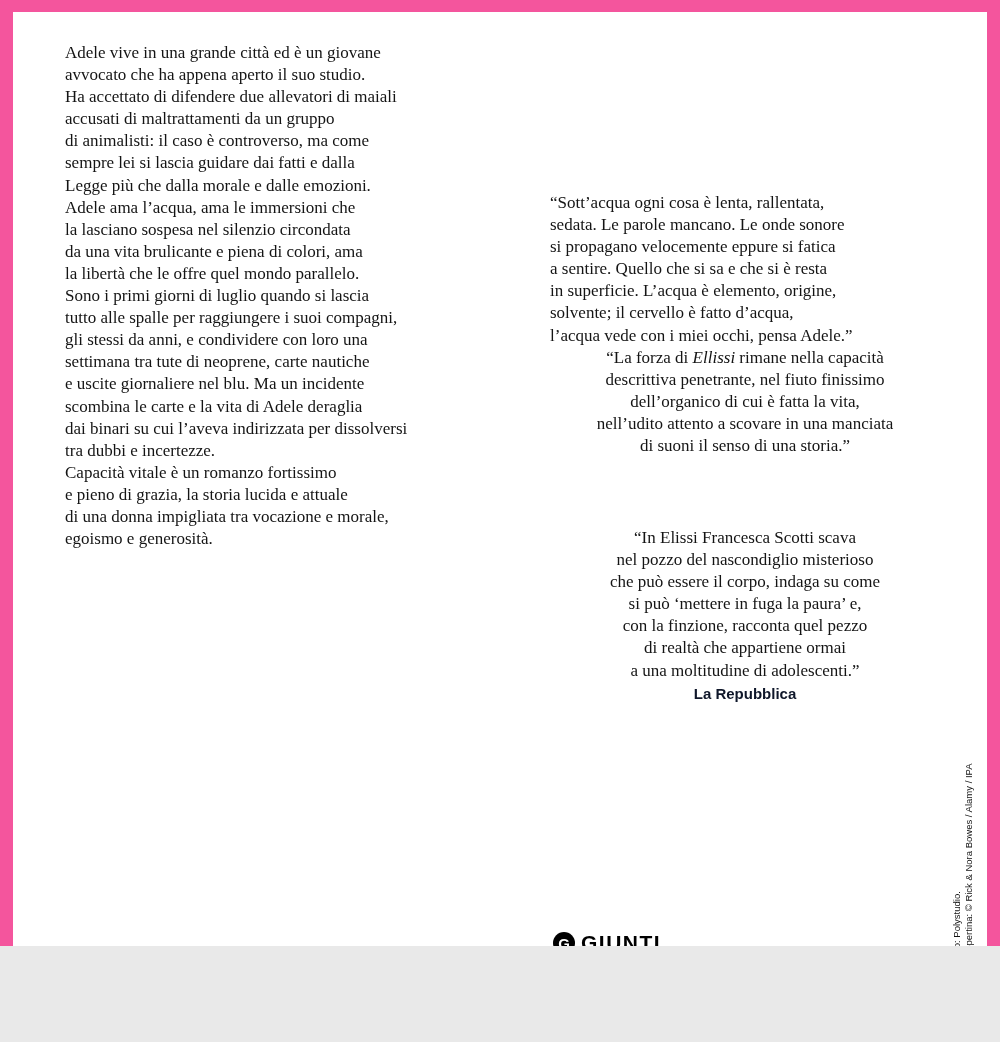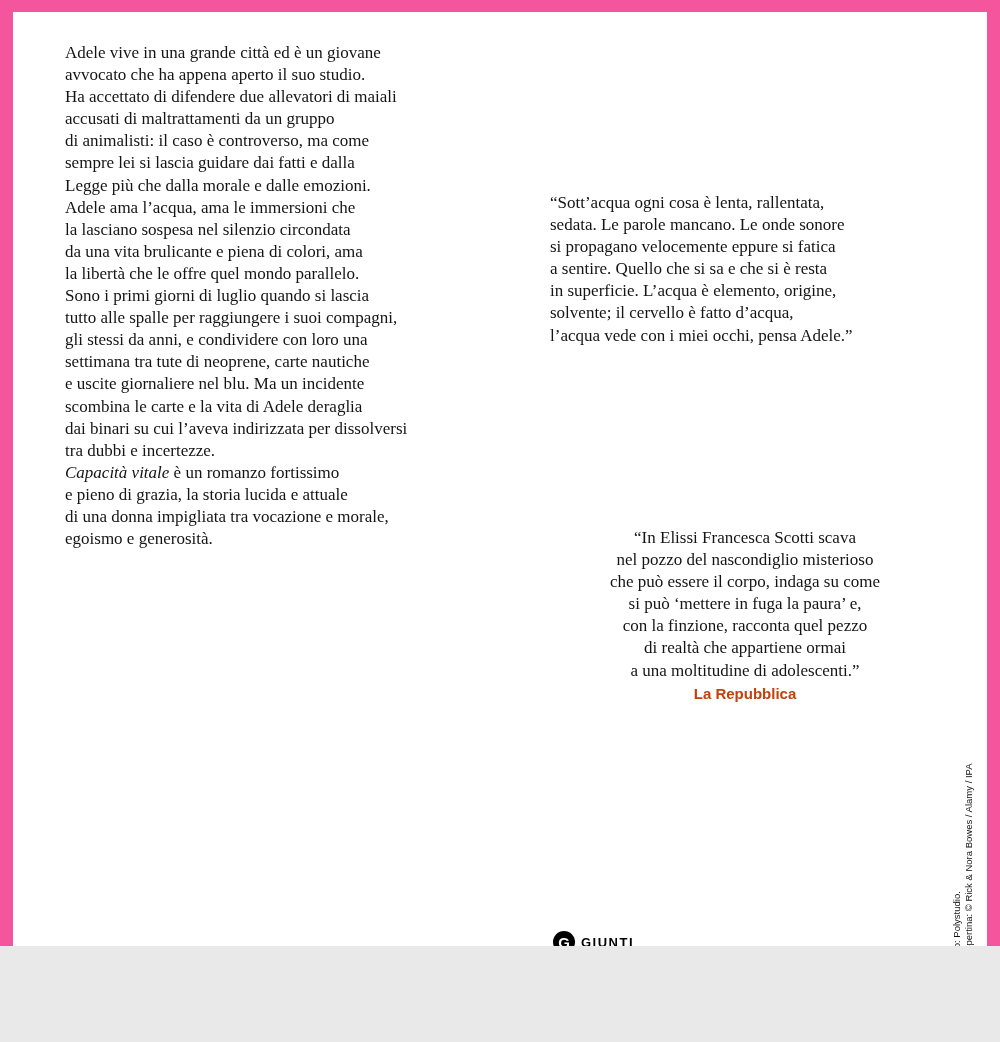--- a/index.html
+++ b/index.html
@@ -41,21 +41,21 @@
     display:flex; align-items:center; gap:6px;
   }
   .logo-circle {
     width:22px; height:22px; border-radius:50%;
     background:#000; color:#fff;
     display:flex; align-items:center; justify-content:center;
     font-family:"Liberation Sans", sans-serif; font-weight:bold; font-size:15px;
   }
   .logo-name {
     font-family:"Liberation Sans", sans-serif; font-weight:bold;
-    font-size:13px; letter-spacing:1.5px; color:#000;
+    font-size:21px; letter-spacing:1.5px; color:#000;
   }
   .websites {
     position:absolute; left:554px; top:1001px;
     font-family:"Liberation Sans", sans-serif; font-weight:bold;
     font-size:13px; line-height:20px; color:#4c1d95;
   }
   .credits {
     position:absolute; left:951px; top:1010px;
     transform:rotate(-90deg); transform-origin:0 0;
     font-family:"Liberation Sans", sans-serif;
@@ -85,46 +85,51 @@
 da una vita brulicante e piena di colori, ama
 la libertà che le offre quel mondo parallelo.
 Sono i primi giorni di luglio quando si lascia
 tutto alle spalle per raggiungere i suoi compagni,
 gli stessi da anni, e condividere con loro una
 settimana tra tute di neoprene, carte nautiche
 e uscite giornaliere nel blu. Ma un incidente
 scombina le carte e la vita di Adele deraglia
 dai binari su cui l’aveva indirizzata per dissolversi
 tra dubbi e incertezze.
-</span><span style="font-style: italic;">Capacità vitale</span><span> è un romanzo fortissimo
+</span><span style="">Capacità vitale</span><span> è un romanzo fortissimo
 e pieno di grazia, la storia lucida e attuale
 di una donna impigliata tra vocazione e morale,
 egoismo e generosità.</span></div>
 
 
   <div class="excerpt"><span>“Sott’acqua ogni cosa è lenta, rallentata,
 sedata. Le parole mancano. Le onde sonore
 si propagano velocemente eppure si fatica
 a sentire. Quello che si sa e che si è resta
 in superficie. L’acqua è elemento, origine,
 solvente; il cervello è fatto d’acqua,
 l’acqua vede con i miei occhi, pensa Adele.”</span></div>
 
   <div class="review first">
+    <div class="review-quote"><span>“La forza di </span><span style="font-style: italic;">Ellissi</span><span> rimane nella capacità
+descrittiva penetrante, nel fiuto finissimo
+dell’organico di cui è fatta la vita,
+nell’udito attento a scovare in una manciata
+di suoni il senso di una storia.”</span></div>
   </div>
 
   <div class="review second">
     <div class="review-quote"><span>“In </span><span style="">Elissi</span><span> Francesca Scotti scava
 nel pozzo del nascondiglio misterioso
 che può essere il corpo, indaga su come
 si può ‘mettere in fuga la paura’ e,
 con la finzione, racconta quel pezzo
 di realtà che appartiene ormai
 a una moltitudine di adolescenti.”</span></div>
-    <div class="attribution" style="color: #c2410c;">La Repubblica</div>
+    <div class="attribution" style="color: #0f172a;">La Repubblica</div>
   </div>
 
   <div class="publisher">
     <span class="logo-circle">G</span>
     <span class="logo-name">GIUNTI</span>
   </div>
 
   <div class="websites">
     <div>www.giunti.it</div>
     <div>www.bompiani.it</div>

